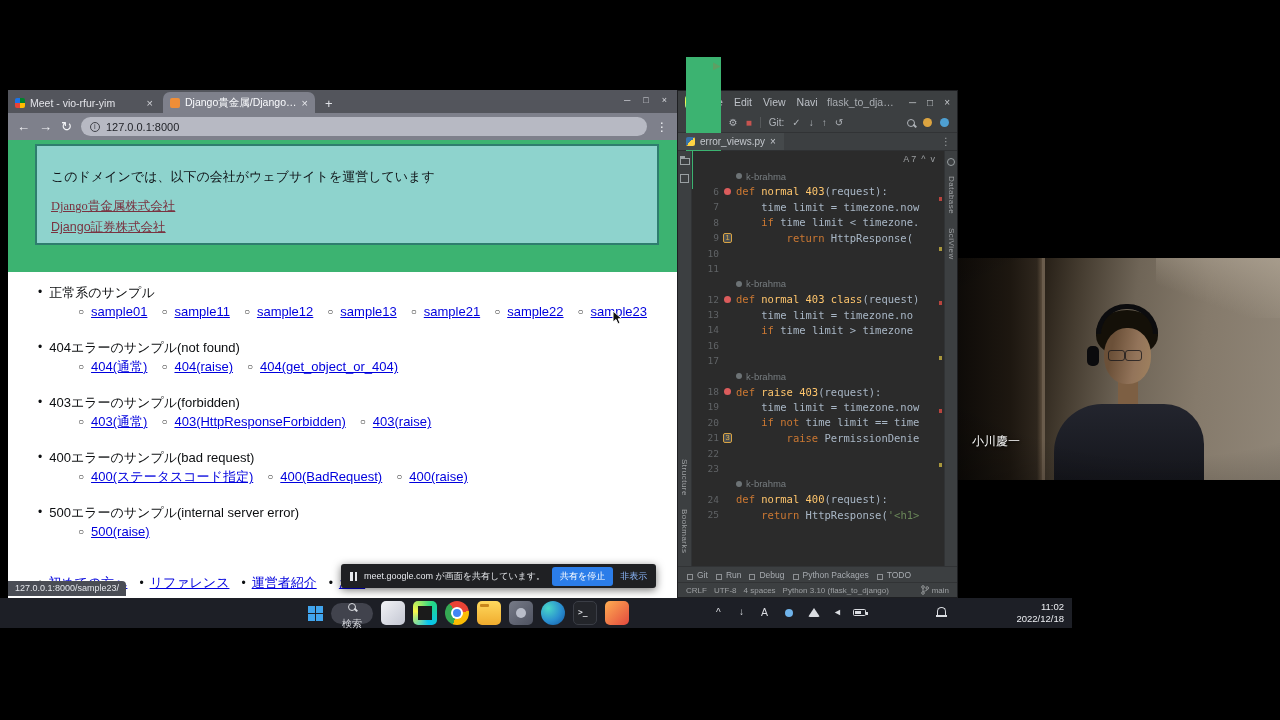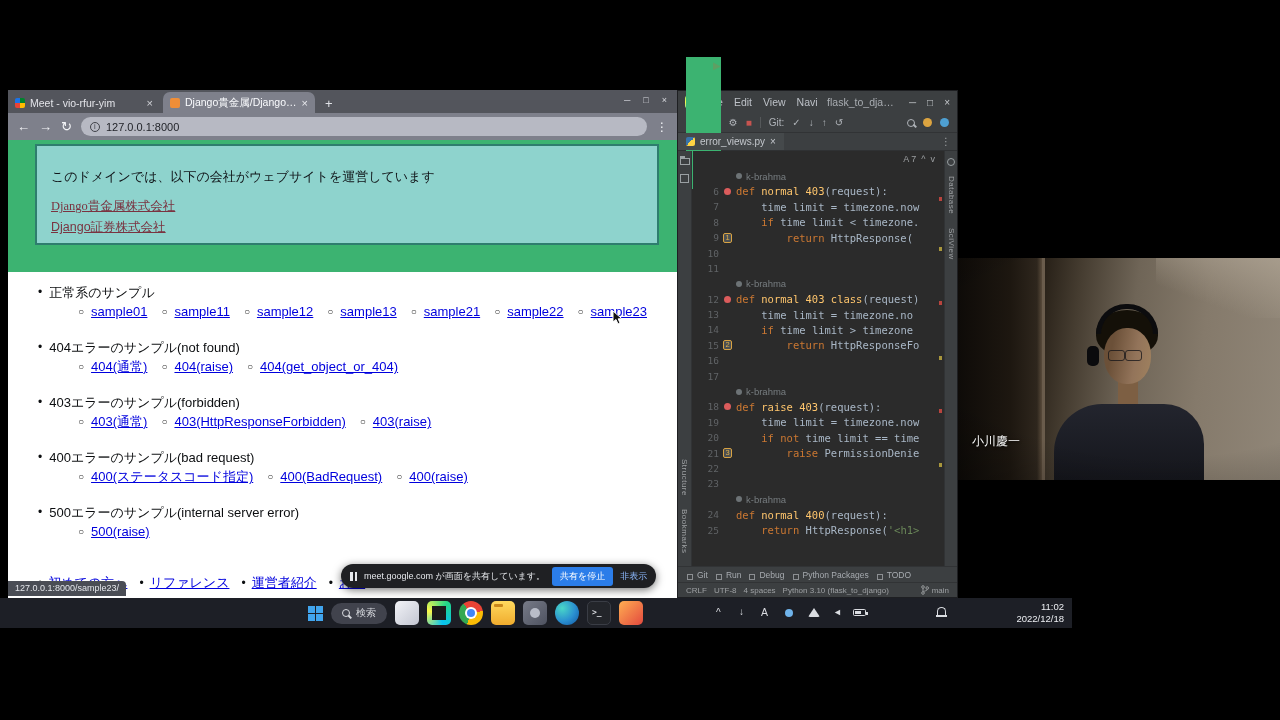--- a/index.html
+++ b/index.html
@@ -112,21 +112,21 @@
   .pc-status { position:absolute; left:0; right:0; bottom:0; height:15px; background:#3c3f41; border-top:1px solid #313335;
                display:flex; align-items:center; gap:7px; padding:0 8px; font-size:8px; color:#9da0a3; white-space:nowrap; }
   .branch { margin-left:auto; display:flex; gap:3px; align-items:center; }
 
   
   .taskbar { position:absolute; left:0; top:598px; width:1072px; height:30px; background:#1d1f26; }
   .tb-center { position:absolute; left:308px; top:3px; height:24px; display:flex; gap:8px; align-items:center; }
   .win { width:15px; height:15px; display:grid; grid-template-columns:7px 7px; grid-template-rows:7px 7px; gap:1px; }
   .win span { background:#41a5ee; }
   .tb-search { height:21px; background:#41434d; border-radius:11px; display:flex; align-items:center; gap:6px;
-               padding:0 11px; color:#d9dbe0; font-size:10px; }
+               padding:0 11px; color:#d9dbe0; font-size:10px;flex-direction:column; }
   .mag.light { border-color:#d9dbe0; } .mag.light::after { background:#d9dbe0; }
   #tb-apps { display:flex; gap:8px; }
   .tb-app { width:24px; height:24px; border-radius:5px; position:relative; display:block; }
   .app-white-app { background:linear-gradient(135deg,#f2f3f7,#c3c6d2); }
   .app-pycharm { background:conic-gradient(from 40deg,#21d789,#07c3f2,#fcf84a,#21d789); }
   .app-pycharm::after { content:''; position:absolute; inset:5px; background:#1b1b1b; }
   .app-chrome { border-radius:50%; background:conic-gradient(from -40deg,#ea4335 0 120deg,#fbbc05 0 240deg,#34a853 0 360deg); }
   .app-chrome::before { content:''; position:absolute; inset:6px; background:#fff; border-radius:50%; }
   .app-chrome::after { content:''; position:absolute; inset:8px; background:#4285f4; border-radius:50%; }
   .app-file-explorer { background:linear-gradient(180deg,#ffd95e,#f0ac2e); }
@@ -149,21 +149,21 @@
   .tr-bat { position:absolute; left:853px; top:11px; width:13px; height:7px; border:1px solid #dadce1; border-radius:1.5px; }
   .tr-bat::before { content:''; position:absolute; inset:1px 4px 1px 1px; background:#dadce1; }
   .tr-bat::after { content:''; position:absolute; right:-3px; top:1.5px; width:2px; height:3px; background:#dadce1; }
   .tr-bell { position:absolute; left:937px; top:9px; width:9px; height:8px; border:1.2px solid #dadce1;
              border-bottom:none; border-radius:5px 5px 0 0; }
   .tr-bell::after { content:''; position:absolute; left:-2.2px; bottom:-1.5px; width:11px; height:1.5px; background:#dadce1; }
   .tb-clock { position:absolute; right:8px; top:3px; text-align:right; font-size:9.5px; line-height:11.5px; color:#eceef2; }
 
   
   .meetbar { position:absolute; left:341px; top:564px; height:24px; display:flex; align-items:center; gap:7px;
-             padding:0 9px; background:#1f2023; border-radius:12px; box-shadow:0 2px 8px rgba(0,0,0,.55); z-index:20; }
+             padding:0 9px; background:#1f2023; border-radius:3px; box-shadow:0 2px 8px rgba(0,0,0,.55); z-index:20; }
   .pause-ic { display:flex; gap:2px; }
   .pause-ic span { width:2.5px; height:9px; background:#e6e8ec; }
   .meet-msg { font-size:9px; color:#e6e8ec; white-space:nowrap; }
   .stop-btn { background:var(--meet-blue); color:#fff; font-size:9px; padding:3px 8px; border-radius:3px; white-space:nowrap; }
   .hide-btn { color:#8ab4f8; font-size:9px; white-space:nowrap; }
 
   
   .cam { position:absolute; left:958px; top:258px; width:338px; height:222px; overflow:hidden; z-index:10;
          background:linear-gradient(97deg,#17120d 0%,#221b13 22%,#453c30 34%,#6f6557 50%,#857a6b 70%,#92887a 100%); }
   .cam::before { content:''; position:absolute; right:0; top:0; width:140px; height:60px;
@@ -435,21 +435,20 @@
           <div class="crow"><span class="gut">6</span><span class="mark"><span class="bp"></span></span><span class="ctext"><span class="tok-k">def </span><span class="tok-f">normal_403</span><span class="tok-p">(request):</span></span></div>
           <div class="crow"><span class="gut">7</span><span class="mark"></span><span class="ctext"><span class="tok-p">    time_limit = timezone.now</span></span></div>
           <div class="crow"><span class="gut">8</span><span class="mark"></span><span class="ctext"><span class="tok-p">    </span><span class="tok-k">if</span><span class="tok-p"> time_limit &lt; timezone.</span></span></div>
           <div class="crow"><span class="gut">9</span><span class="mark"><span class="bm">1</span></span><span class="ctext"><span class="tok-p">        </span><span class="tok-k">return</span><span class="tok-p"> HttpResponse(</span></span></div>
           <div class="crow"><span class="gut">10</span><span class="mark"></span><span class="ctext"></span></div>
           <div class="crow"><span class="gut">11</span><span class="mark"></span><span class="ctext"></span></div>
           <div class="crow inlay"><span class="gut"></span><span class="mark"></span><span class="ctext"><span class="inlay-ic"></span><span>k-brahma</span></span></div>
           <div class="crow"><span class="gut">12</span><span class="mark"><span class="bp"></span></span><span class="ctext"><span class="tok-k">def </span><span class="tok-f">normal_403_class</span><span class="tok-p">(request)</span></span></div>
           <div class="crow"><span class="gut">13</span><span class="mark"></span><span class="ctext"><span class="tok-p">    time_limit = timezone.no</span></span></div>
           <div class="crow"><span class="gut">14</span><span class="mark"></span><span class="ctext"><span class="tok-p">    </span><span class="tok-k">if</span><span class="tok-p"> time_limit &gt; timezone</span></span></div>
-          <div class="crow"><span class="gut">15</span><span class="mark"><span class="bm">2</span></span><span class="ctext"><span class="tok-p">        </span><span class="tok-k">return</span><span class="tok-p"> HttpResponseFo</span></span></div>
           <div class="crow"><span class="gut">16</span><span class="mark"></span><span class="ctext"></span></div>
           <div class="crow"><span class="gut">17</span><span class="mark"></span><span class="ctext"></span></div>
           <div class="crow inlay"><span class="gut"></span><span class="mark"></span><span class="ctext"><span class="inlay-ic"></span><span>k-brahma</span></span></div>
           <div class="crow"><span class="gut">18</span><span class="mark"><span class="bp"></span></span><span class="ctext"><span class="tok-k">def </span><span class="tok-f">raise_403</span><span class="tok-p">(request):</span></span></div>
           <div class="crow"><span class="gut">19</span><span class="mark"></span><span class="ctext"><span class="tok-p">    time_limit = timezone.now</span></span></div>
           <div class="crow"><span class="gut">20</span><span class="mark"></span><span class="ctext"><span class="tok-p">    </span><span class="tok-k">if not</span><span class="tok-p"> time_limit == time</span></span></div>
           <div class="crow"><span class="gut">21</span><span class="mark"><span class="bm">3</span></span><span class="ctext"><span class="tok-p">        </span><span class="tok-k">raise</span><span class="tok-p"> PermissionDenie</span></span></div>
           <div class="crow"><span class="gut">22</span><span class="mark"></span><span class="ctext"></span></div>
           <div class="crow"><span class="gut">23</span><span class="mark"></span><span class="ctext"></span></div>
           <div class="crow inlay"><span class="gut"></span><span class="mark"></span><span class="ctext"><span class="inlay-ic"></span><span>k-brahma</span></span></div>

